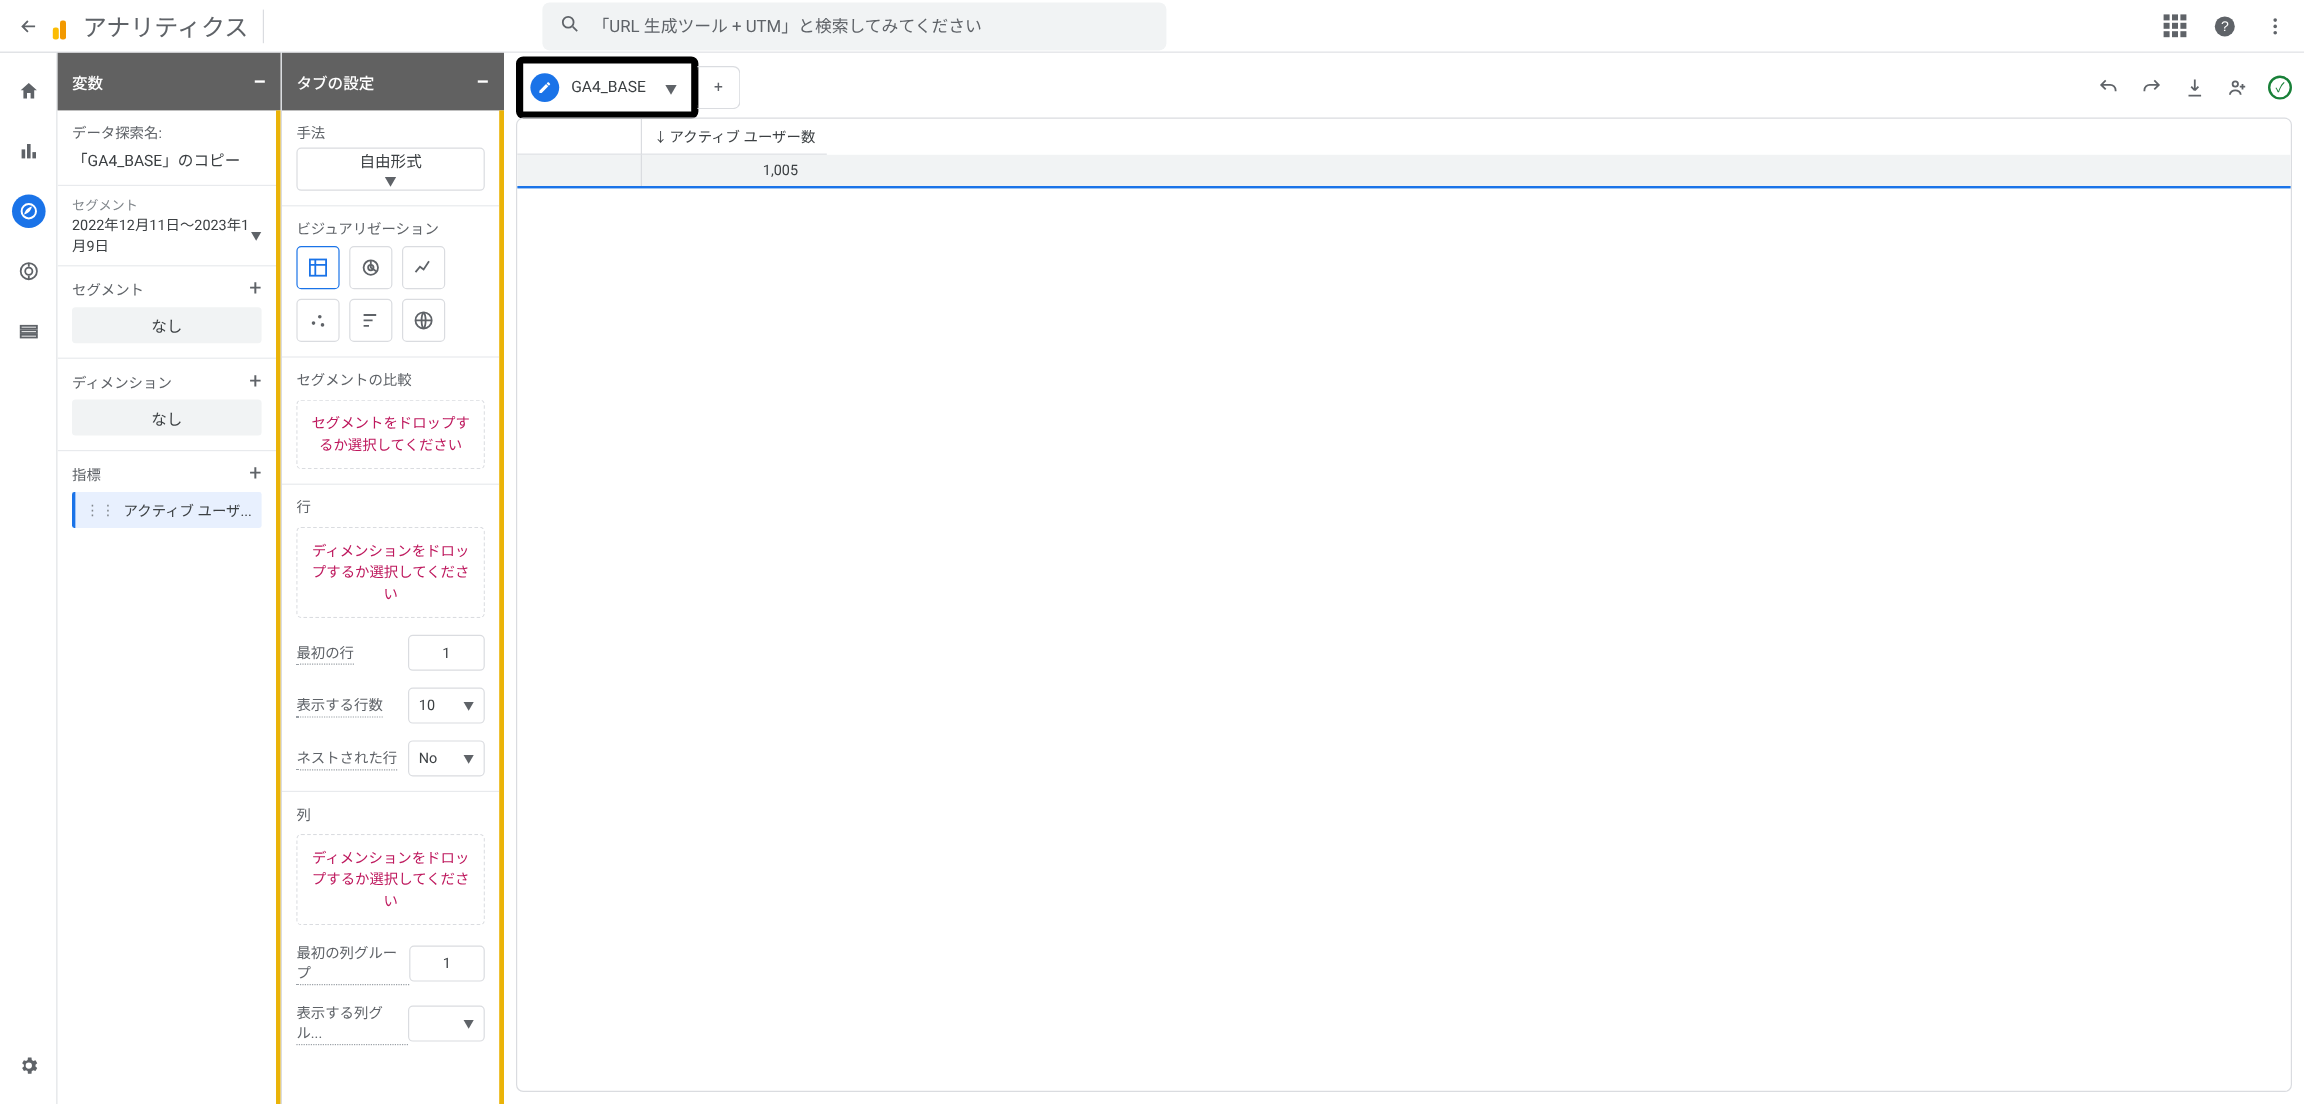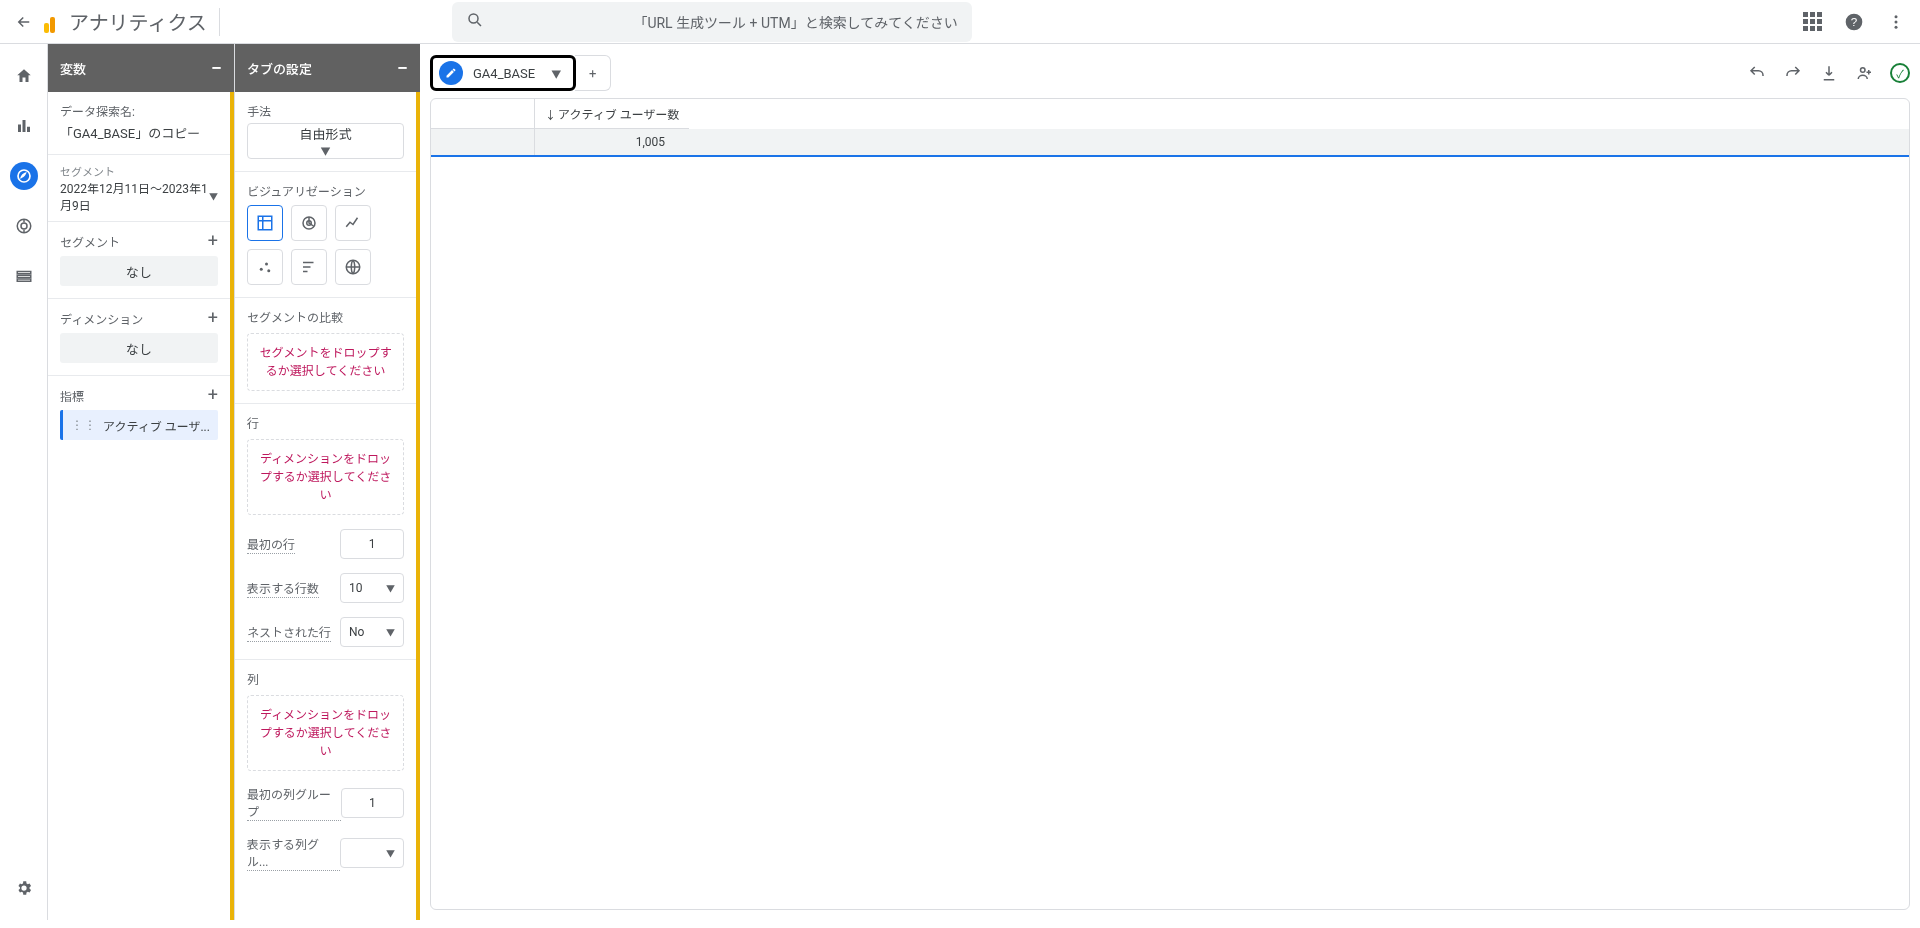--- a/index.html
+++ b/index.html
@@ -8,21 +8,21 @@
 
 .top-header { height: 44px; display: flex; align-items: center; padding: 0 12px; border-bottom: 1px solid #dadce0; }
 .back-arrow { width: 24px; height: 24px; display:flex; align-items:center; justify-content:center; cursor:pointer; color:#5f6368; margin-right: 8px;}
 .logo { display:flex; align-items:center; margin-right: 8px;}
 .logo-bars { display:flex; align-items:flex-end; height:22px; gap:1px; margin-right:6px;}
 .logo-bar1 { width:5px; height:10px; background:#fbbc04; border-radius:2px;}
 .logo-bar2 { width:5px; height:16px; background:#f29900; border-radius:2px;}
 .app-title { font-size:20px; color:#5f6368; font-weight:400; }
 .divider-vert { width:1px; height:28px; background:#dadce0; margin:0 12px;}
 .search-wrap { flex:0 0 auto; width: 520px; margin-left: 220px;}
-.search-box { display:flex; align-items:center; background:#f1f3f4; border-radius:6px; height:40px; padding:0 14px;justify-content:space-between;}
+.search-box { display:flex; align-items:center; background:#f1f3f4; border-radius:6px; height:40px; padding:0 14px;}
 .search-icon { color:#5f6368; margin-right:10px;}
 .search-placeholder { color:#5f6368; font-size:14px;}
 .header-right { margin-left:auto; display:flex; align-items:center; gap:18px; color:#5f6368;}
 .hicn { width:24px; height:24px; display:flex; align-items:center; justify-content:center; cursor:pointer;}
 .grid9 { display:grid; grid-template-columns:repeat(3,5px); grid-template-rows:repeat(3,5px); gap:2px;}
 .grid9 div{ background:#5f6368;}
 
 
 .body-row { display:flex; height: calc(100vh - 52px); }
 
@@ -55,21 +55,21 @@
 .viz-btn.active { border-color:#1a73e8; color:#1a73e8;}
 .dropzone { border:1px dashed #dadce0; border-radius:4px; padding:10px; text-align:center; font-size:12px; color:#be185d; line-height:1.5;}
 .form-row { display:flex; align-items:center; justify-content:space-between; margin-top:14px;}
 .form-label { font-size:12px; color:#5f6368; border-bottom:1px dotted #9aa0a6; padding-bottom:1px;}
 .mini-input { width:64px; height:30px; border:1px solid #dadce0; border-radius:4px; display:flex; align-items:center; padding:0 8px; justify-content:space-between; font-size:12px;}
 .mini-input.noarrow { justify-content:center;}
 
 
 .canvas-area { flex:1; display:flex; flex-direction:column; padding: 8px 10px 10px 10px; background:#fff;}
 .tab-strip { display:flex; align-items:center; height:42px;}
-.tab-chip { display:flex; align-items:center; border:3px solid #000000; border-radius:6px; height:36px; padding:0 6px 0 6px; gap:4px;}
+.tab-chip { display:flex; align-items:center; border:6px solid #000000; border-radius:6px; height:52px; padding:0 6px 0 6px; gap:4px;}
 .pencil-circle { width:24px; height:24px; border-radius:50%; background:#1a73e8; color:#fff; display:flex; align-items:center; justify-content:center; font-size:12px;}
 .tab-name { font-size:13px; padding:0 6px;}
 .dropdown-caret { color:#5f6368; font-size:10px; padding:4px 6px; cursor:pointer;}
 .add-tab { width:36px; height:36px; border:1px solid #dadce0; border-left:none; border-radius:0 6px 6px 0; display:flex; align-items:center; justify-content:center; color:#5f6368; cursor:pointer; margin-left:-1px;}
 .toolbar-right { margin-left:auto; display:flex; align-items:center; gap:14px; color:#5f6368;}
 .tool-icn { width:22px; height:22px; display:flex; align-items:center; justify-content:center; cursor:pointer;}
 .status-ok { color:#188038; border:2px solid #188038; border-radius:50%; width:20px; height:20px; display:flex; align-items:center; justify-content:center; font-size:11px;}
 
 .data-panel { border:1px solid #dadce0; border-radius:6px; flex:1; margin-top:4px; overflow:hidden; display:flex; flex-direction:column;}
 .dp-header { display:flex; }

